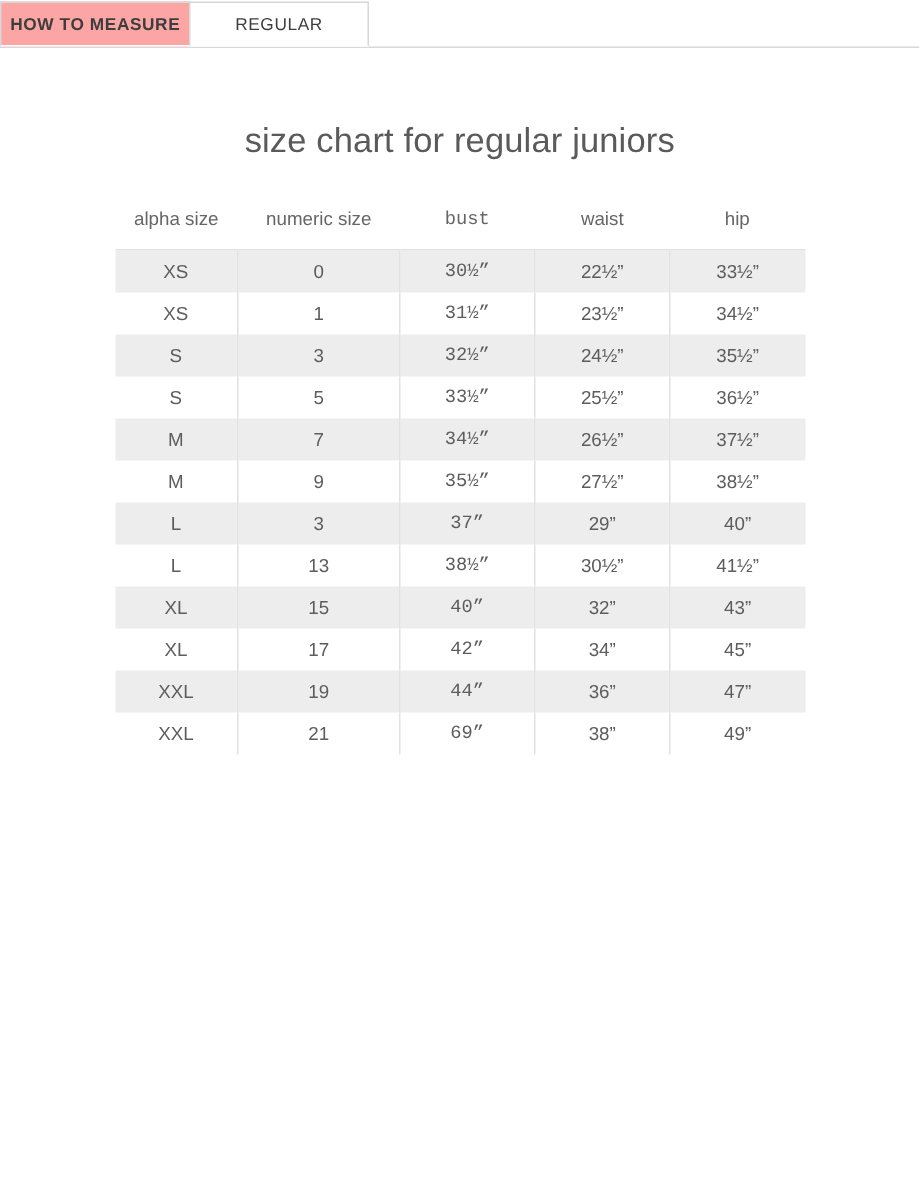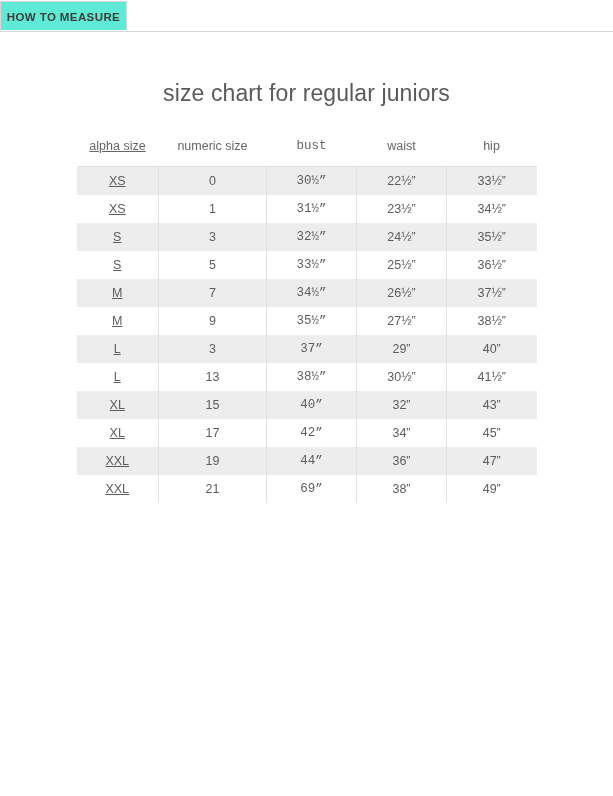--- a/index.html
+++ b/index.html
@@ -33,21 +33,21 @@
     color: #555555;
     text-align: center;
     border: 1px solid #d8d8d8;
     background: #f2f2f2;
     margin-right: -1px;
     cursor: pointer;
     user-select: none;
   }
   .tab.measure {
     width: 127px;
-    background: #5eead4;
+    background: #fca5a5;
     color: #3d3d3d;
     font-weight: bold;
     border-bottom: 1px solid #ffffff;
   }
   .tab.regular {
     width: 120px;
     background: #ffffff;
     color: #3d3d3d;
     border-bottom: 1px solid #ffffff;
     font-weight: normal;
@@ -92,21 +92,21 @@
     font-size: 12.5px;
     color: #5d5d5d;
     text-align: center;
     height: 28px;
     padding: 0;
   }
   table.size-chart tbody tr.shaded td {
     background: #ededed;
   }
   table.size-chart td.col-alpha,
-  table.size-chart th.col-alpha { width: 82px; text-decoration: underline; }
+  table.size-chart th.col-alpha { width: 82px; }
   table.size-chart td.col-numeric,
   table.size-chart th.col-numeric { width: 108px; }
   table.size-chart td.col-bust,
   table.size-chart th.col-bust { width: 90px; font-family: Liberation Mono, monospace; }
   table.size-chart td.col-waist,
   table.size-chart th.col-waist { width: 90px; }
   table.size-chart td.col-hip,
   table.size-chart th.col-hip { width: 90px; }
 
   
@@ -114,20 +114,23 @@
     border-left: 1px solid #e2e2e2;
   }
 </style>
 </head>
 <body>
 
 <div class="tab-bar">
   <div class="tab measure">
     <span>HOW TO MEASURE</span>
   </div>
+  <div class="tab regular">
+    <span>REGULAR</span>
+  </div>
 </div>
 
 <h1 class="chart-title">size chart for regular juniors</h1>
 
 <div class="table-wrap">
   <table class="size-chart">
     <thead>
       <tr>
         <th class="col-alpha">alpha size</th>
         <th class="col-numeric">numeric size</th>

